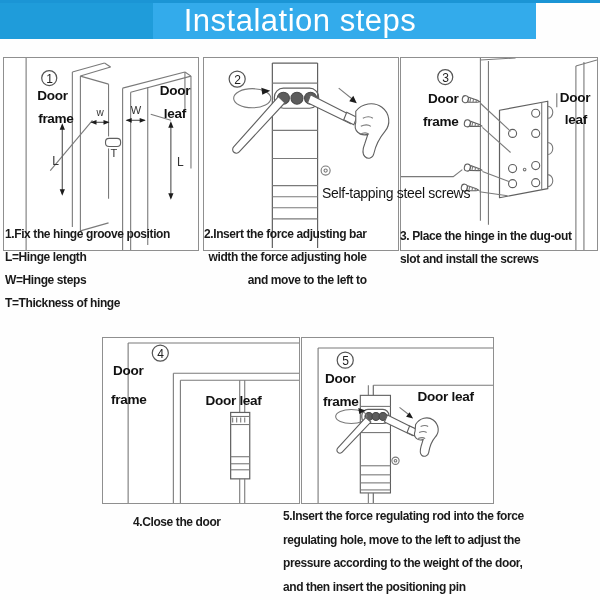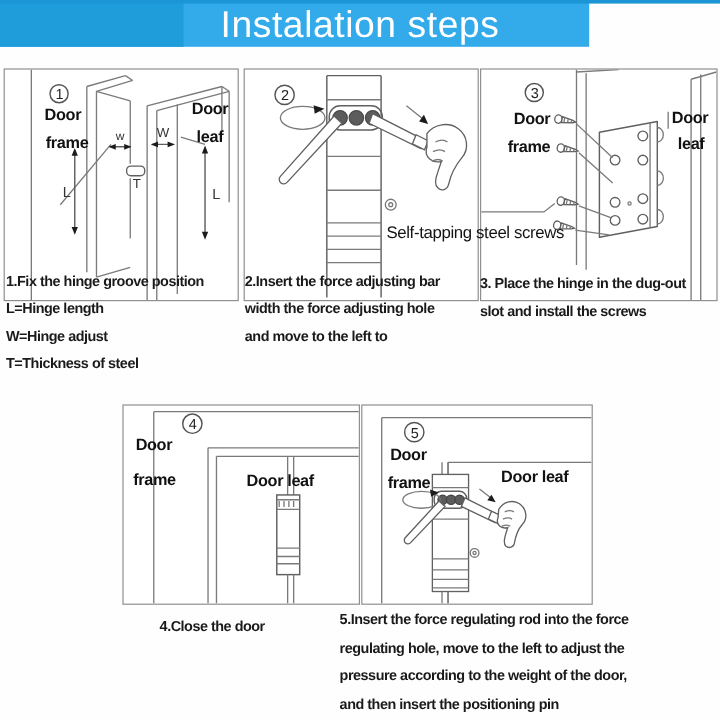--- a/index.html
+++ b/index.html
@@ -1,36 +1,36 @@
 <!DOCTYPE html>
 <html><head>
 <meta charset="utf-8">
 <style>
   html,body{margin:0;padding:0;background:#ffffff;}
   .screen{position:relative;width:600px;height:600px;background:#fefefe;overflow:hidden;
           font-family:"Liberation Sans",sans-serif;}
   
-  .header{position:absolute;left:0;top:0;width:491px;height:39px;background:#33abeb;}
+  .header{position:absolute;left:0;top:0;width:536px;height:39px;background:#33abeb;}
   .header-left{position:absolute;left:0;top:0;width:153px;height:39px;background:#1f9cda;}
   .header-topstrip{position:absolute;left:0;top:0;width:600px;height:3px;background:#1b95d5;}
   .title{position:absolute;left:0;top:2px;width:600px;text-align:center;color:#ffffff;
          font-size:31px;line-height:37px;letter-spacing:0.5px;font-weight:400;}
   
   .panel{position:absolute;border:1.5px solid #8f8f8f;background:#ffffff;box-sizing:border-box;}
   .panel svg{display:block;width:100%;height:100%;}
   #p1{left:3px;top:57px;width:196px;height:194px;}
   #p2{left:203px;top:57px;width:196px;height:194px;}
   #p3{left:400px;top:57px;width:198px;height:194px;}
   #p4{left:102px;top:337px;width:198px;height:167px;}
   #p5{left:301px;top:337px;width:193px;height:167px;}
   
   .cap{position:absolute;color:#1a1a1a;font-weight:700;font-size:12px;letter-spacing:-0.4px;
        line-height:23px;white-space:nowrap;}
   #cap1{left:5px;top:223px;}
-  #cap2{left:204px;top:223px;}
+  #cap2{left:204px;top:223px;text-align:right;}
   #cap3{left:400px;top:225px;}
   #cap4{left:133px;top:511px;}
   #cap5{left:283px;top:505px;line-height:23.5px;}
   .screw-label{position:absolute;left:322px;top:185px;color:#141414;font-weight:400;
                font-size:14px;letter-spacing:-0.3px;white-space:nowrap;}
   
   .ln{stroke:#7a7a7a;stroke-width:1.1;fill:none;}
   .ln2{stroke:#606060;stroke-width:1.2;fill:none;}
   .wh{stroke:#606060;stroke-width:1.1;fill:#ffffff;}
   .hole{stroke:#4a4a4a;stroke-width:1;fill:#5c5c5c;}
@@ -322,22 +322,22 @@
       <text class="lbl" x="21" y="68">frame</text>
       <text class="lbl" x="115" y="63">Door leaf</text>
     </svg>
   </div>
 
   <div class="screw-label">Self-tapping steel screws</div>
 
   <div class="cap" id="cap1">
     <div>1.Fix the hinge groove position</div>
     <div>L=Hinge length</div>
-    <div>W=Hinge adjust</div>
-    <div>T=Thickness of steel</div>
+    <div>W=Hinge steps</div>
+    <div>T=Thickness of hinge</div>
   </div>
   <div class="cap" id="cap2">
     <div>2.Insert the force adjusting bar</div>
     <div>width the force adjusting hole</div>
     <div>and move to the left to</div>
   </div>
   <div class="cap" id="cap3">
     <div>3. Place the hinge in the dug-out</div>
     <div>slot and install the screws</div>
   </div>

